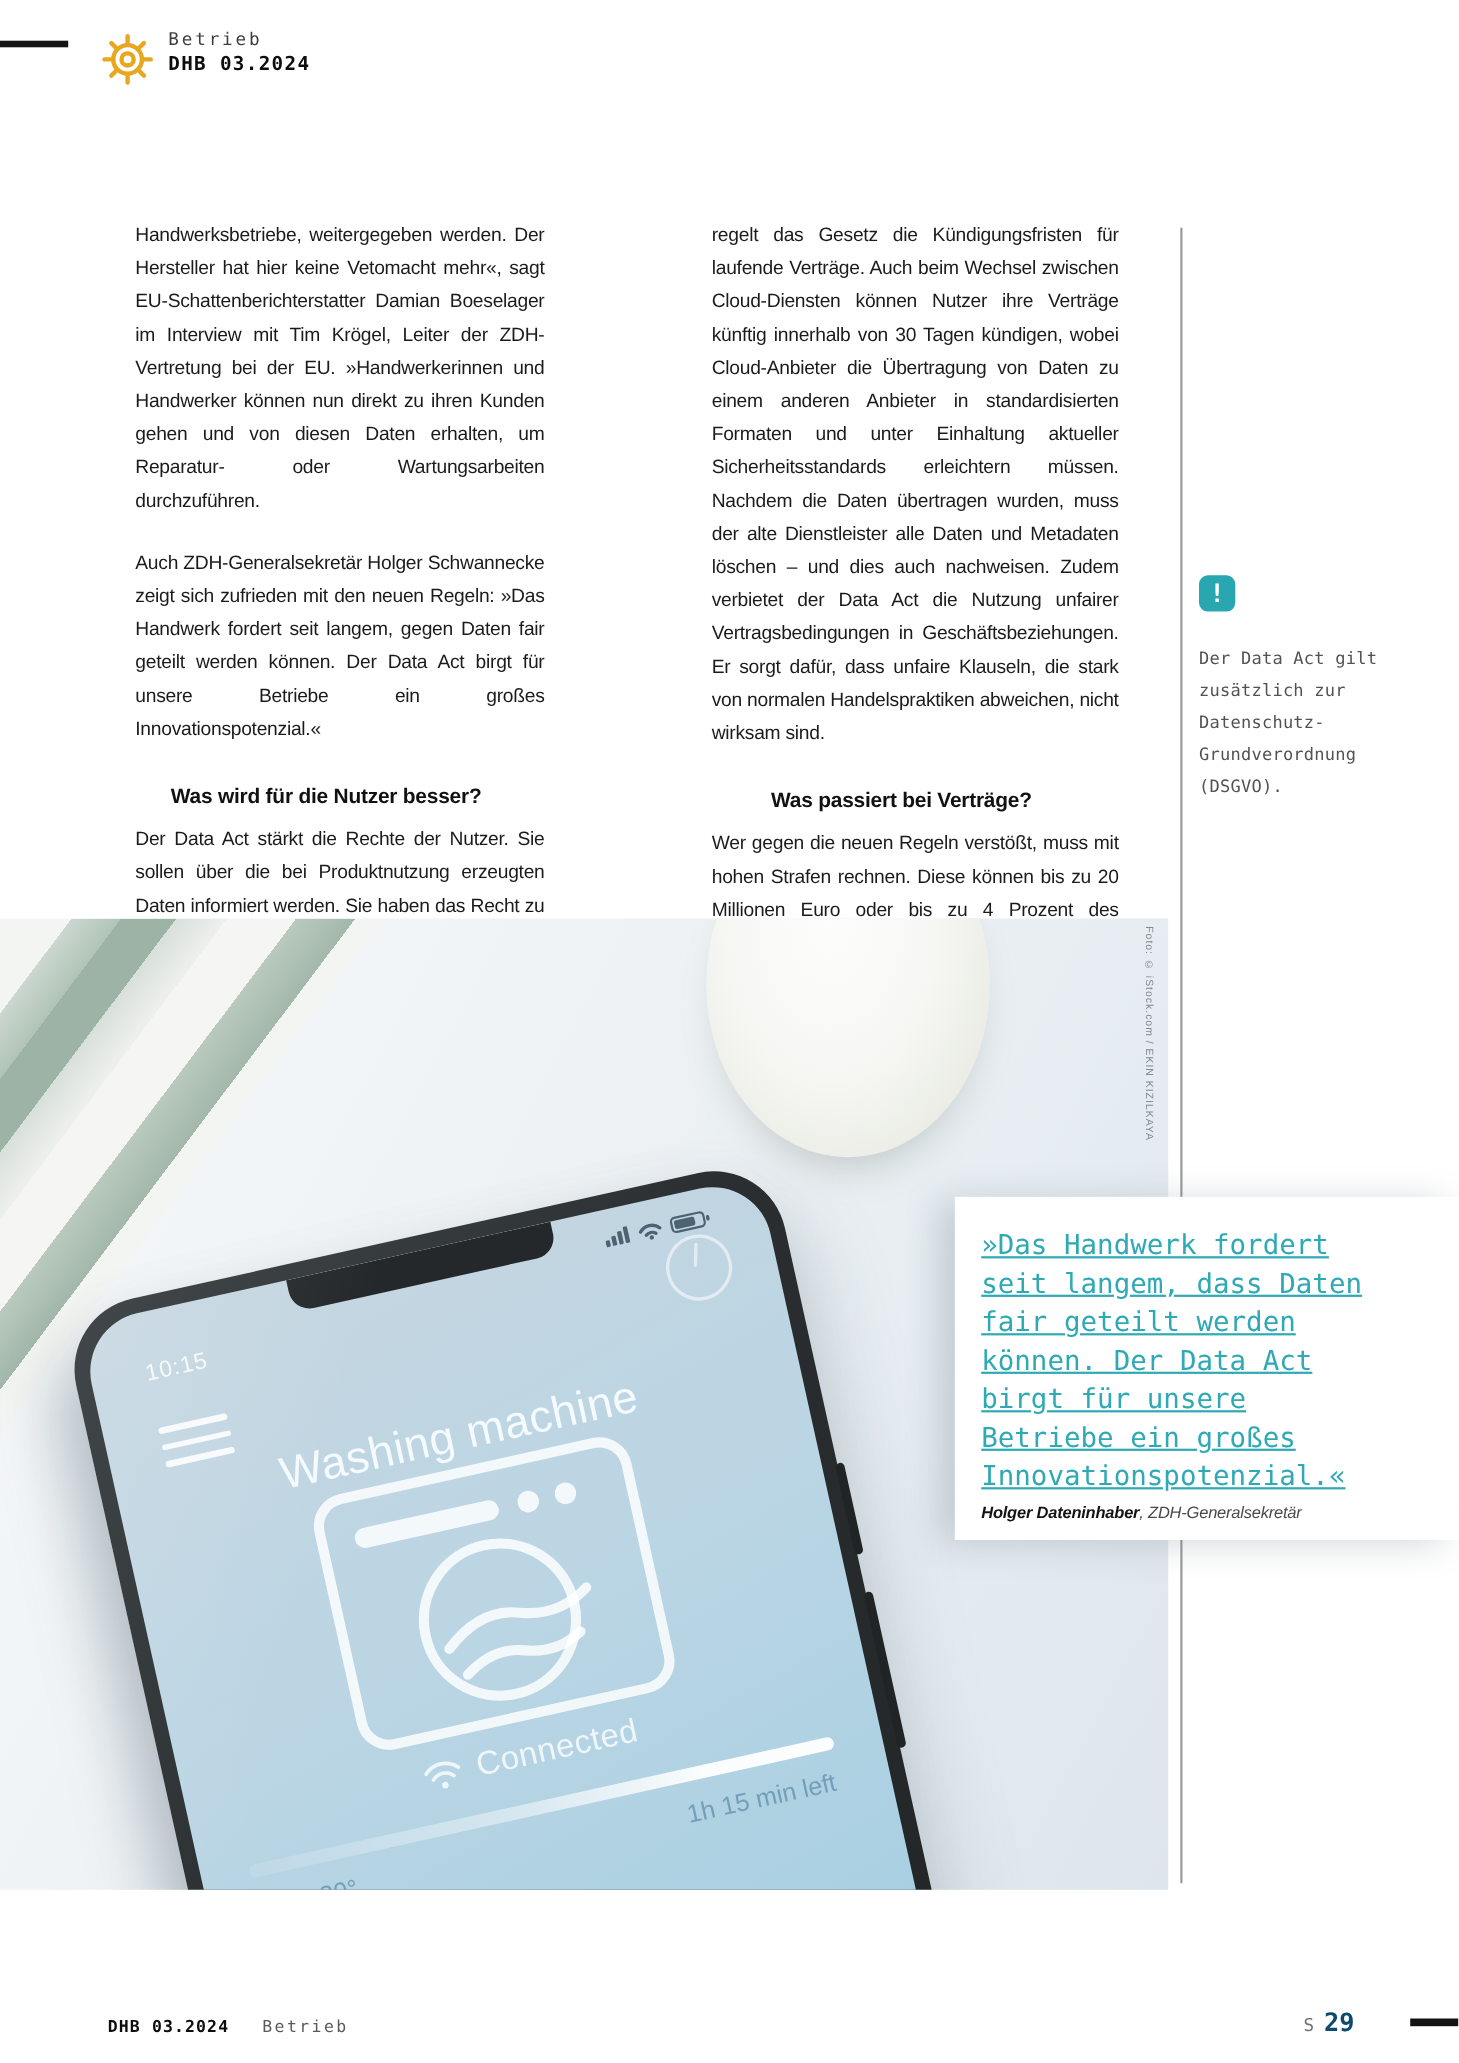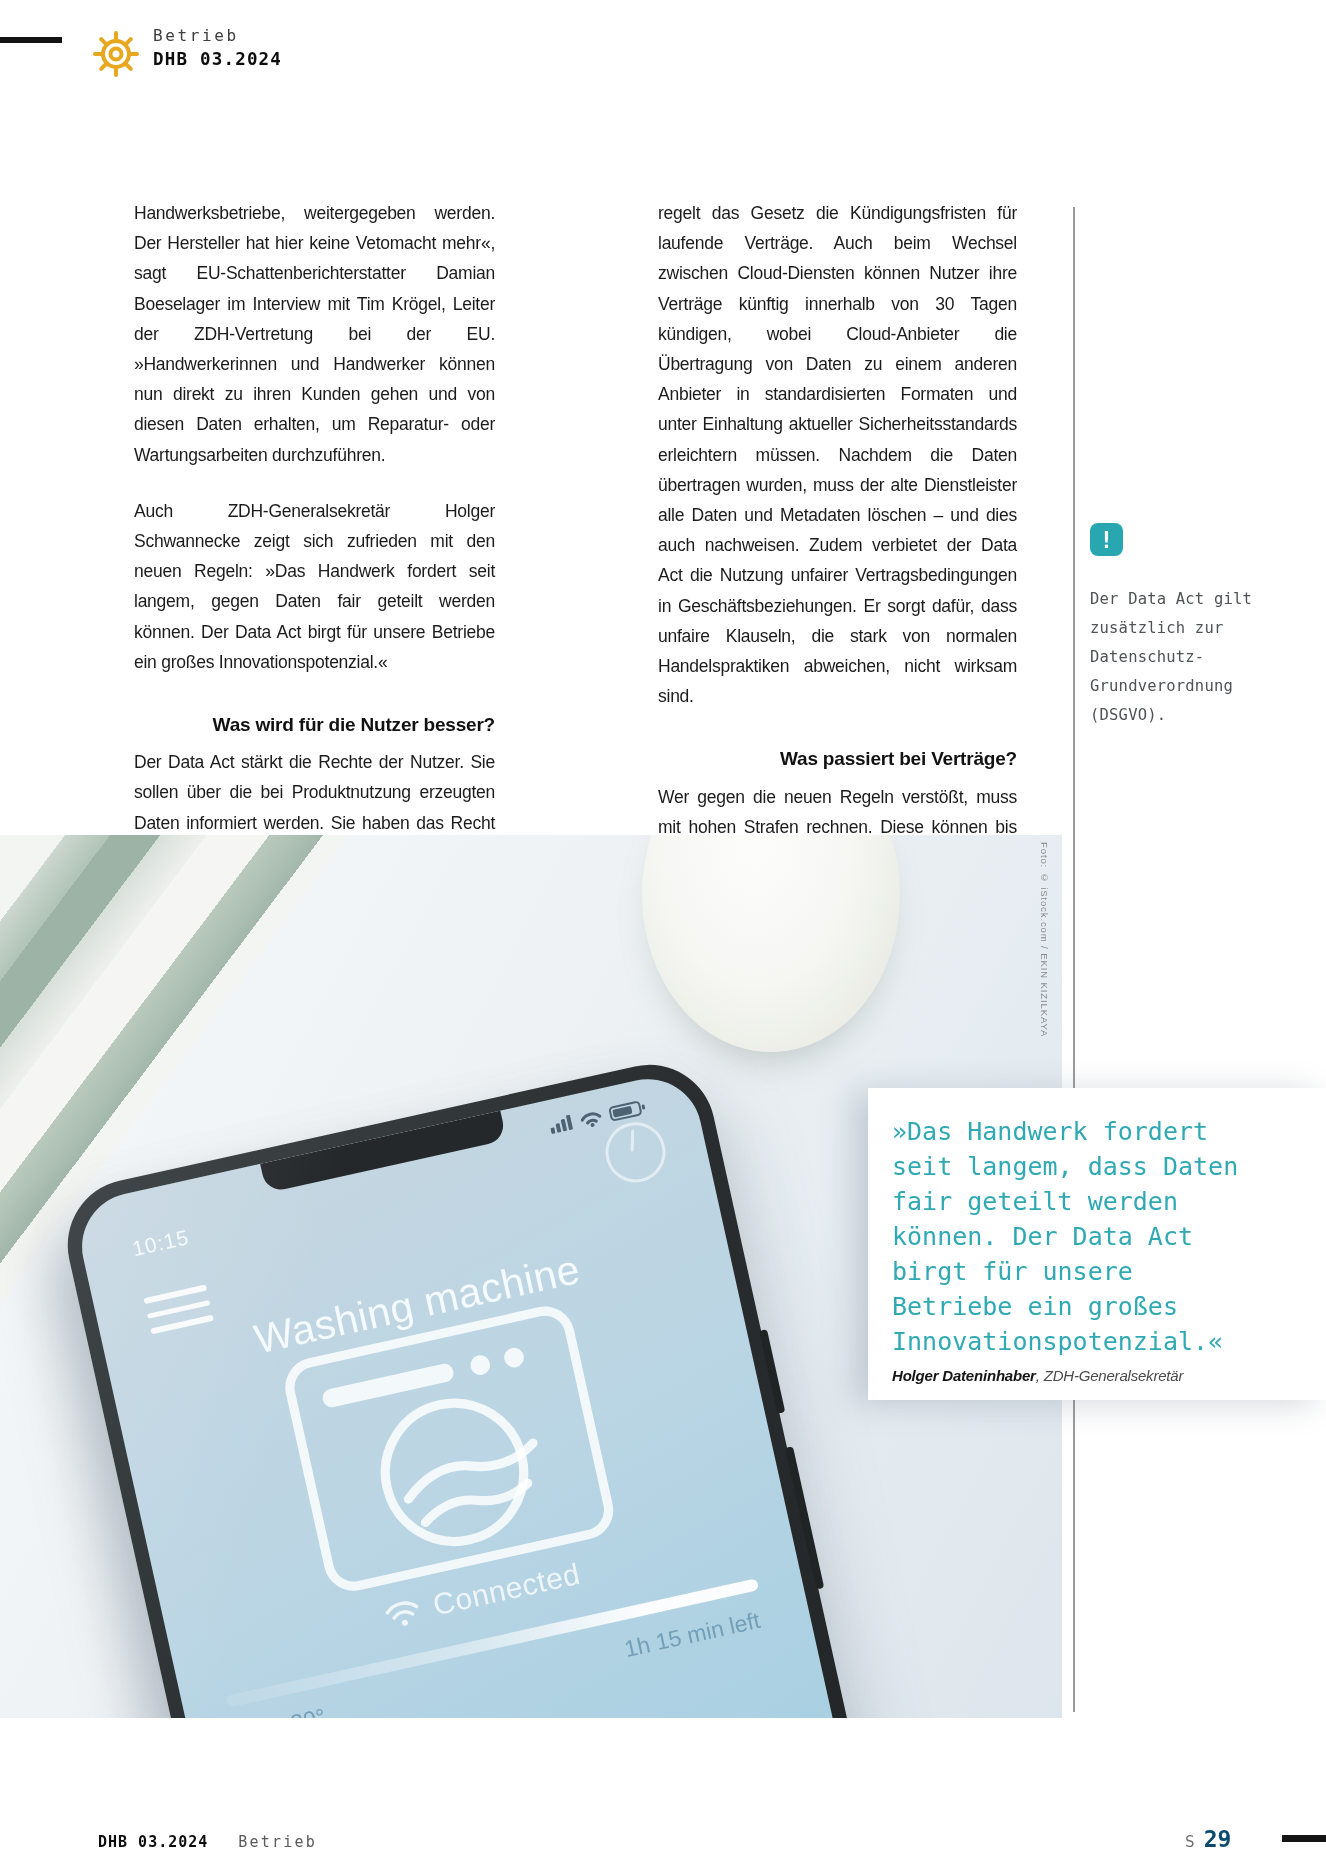--- a/index.html
+++ b/index.html
@@ -11,23 +11,23 @@
   .header{position:absolute;left:92px;top:26px;display:flex;align-items:flex-start;gap:13px;}
   .gear{width:48px;height:48px;margin-top:4px;}
   .hdr-section{font-family:"DejaVu Sans Mono",monospace;font-size:16px;letter-spacing:2.6px;color:#3d3d3d;}
   .hdr-issue{font-family:"DejaVu Sans Mono",monospace;font-weight:bold;font-size:17.5px;letter-spacing:1.2px;color:#0d0d0d;margin-top:4px;}
 
   
   .col{position:absolute;top:198px;text-align:justify;font-size:17.5px;line-height:30.2px;
        letter-spacing:-0.25px;color:#1b1b1b;}
   .col1{left:98px;width:397px;}
   .col2{left:622px;width:395px;}
-  .body-par{margin:0 0 0 36px;}
+  .body-par{margin:0 0 0 25px;}
   .body-par + .body-par{margin-top:26px;}
-  .sub-head{font-size:19px;font-weight:bold;text-align:right;letter-spacing:-0.2px;margin:33px 0 7px 0;color:#111;}
+  .sub-head{font-size:19px;font-weight:bold;text-align:center;letter-spacing:-0.2px;margin:33px 0 7px 0;color:#111;}
 
   
   .v-rule{position:absolute;left:1073px;top:207px;width:1.5px;height:1505px;background:#9a9a9a;}
   .note{position:absolute;left:1090px;top:523px;width:210px;}
   .note-icon{width:33px;height:33px;border-radius:8px;background:#29A7B0;color:#ffffff;
              display:flex;align-items:center;justify-content:center;
              font-family:"DejaVu Sans Mono",monospace;font-weight:bold;font-size:23px;}
   .note-text{margin-top:29px;font-family:"DejaVu Sans Mono",monospace;font-size:15.5px;
              line-height:29px;letter-spacing:0.2px;color:#4f5355;width:205px;}
 
@@ -75,21 +75,21 @@
   .scr-labels{position:absolute;top:540px;left:56px;right:50px;display:flex;justify-content:space-between;
               font-size:23px;color:rgba(112,156,181,0.95);}
   .credit{position:absolute;left:1039px;top:842px;writing-mode:vertical-rl;font-size:9.5px;
           letter-spacing:0.9px;color:#85898d;}
 
   
   .quote-card{position:absolute;left:868px;top:1088px;width:458px;height:312px;background:#ffffff;
               box-shadow:-14px 4px 30px rgba(108,124,136,0.30);box-sizing:border-box;
               padding:26px 0 0 24px;}
   .quote-text{font-family:"DejaVu Sans Mono",monospace;font-size:25px;line-height:35px;
-              color:#2FA9B4;width:364px;letter-spacing:0px;}
+              color:#2FA9B4;width:364px;letter-spacing:0px;text-decoration:underline;}
   .quote-by{margin-top:8px;font-size:15px;font-style:italic;color:#4a4a4a;letter-spacing:-0.2px;}
   .quote-by b{color:#141414;font-style:italic;}
 
   
   .footer-left{position:absolute;left:98px;top:1833px;display:flex;align-items:baseline;gap:30px;}
   .ftr-issue{font-family:"DejaVu Sans Mono",monospace;font-weight:bold;font-size:15px;letter-spacing:1px;color:#0d0d0d;}
   .ftr-section{font-family:"DejaVu Sans Mono",monospace;font-size:15px;letter-spacing:2.2px;color:#5a5a5a;}
   .footer-right{position:absolute;left:1185px;top:1826px;display:flex;align-items:baseline;gap:9px;}
   .ftr-s{font-family:"DejaVu Sans Mono",monospace;font-size:16px;color:#6e6e6e;}
   .ftr-num{font-family:"DejaVu Sans Mono",monospace;font-weight:bold;font-size:23px;color:#0c4a6e;}

